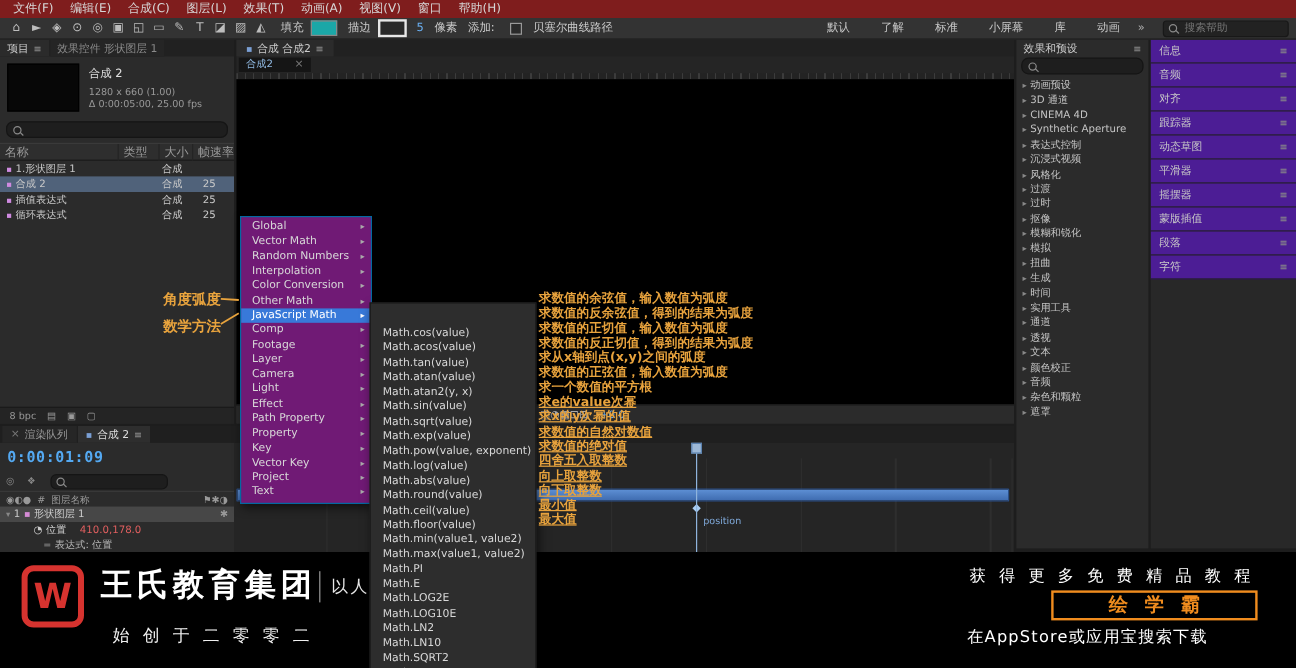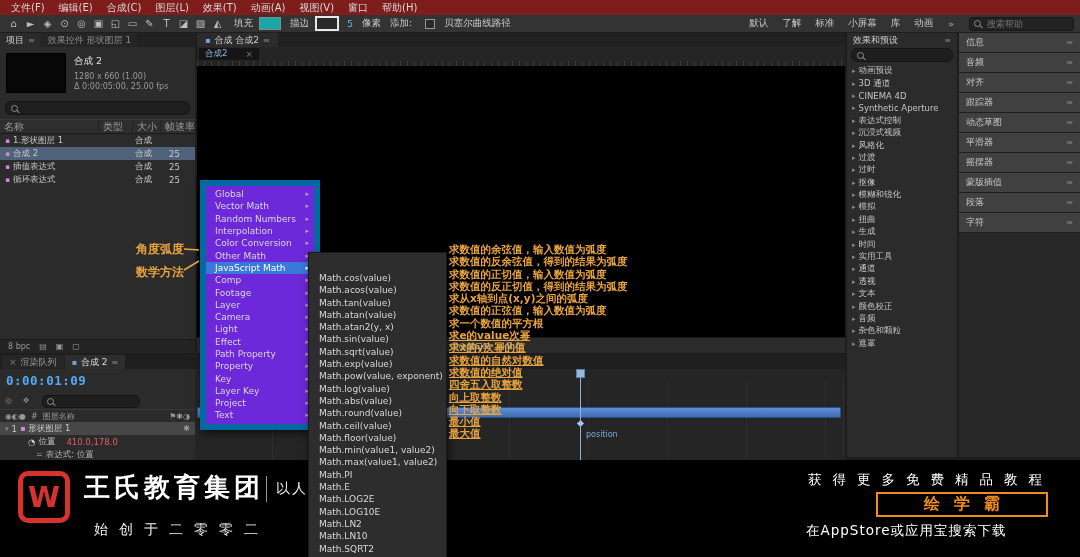--- a/index.html
+++ b/index.html
@@ -14,21 +14,21 @@
   .toolbar{position:absolute;top:15px;left:0;right:0;height:17px;background:#333;border-bottom:1px solid #1e1e1e;
            display:flex;align-items:center;gap:3px;padding:0 6px;z-index:5;}
   .tools{display:flex;gap:2px;align-items:center;}
   .tool-icon{width:15px;text-align:center;font-size:10px;color:#bdbdbd;}
   .tb-label{font-size:9.5px;color:#ccc;margin-left:6px;white-space:nowrap;}
   .swatch{width:20px;height:11px;display:inline-block;margin-left:3px;}
   .swatch.fill{background:#1ba7a7;border:1px solid #888;}
   .swatch.stroke{background:#2a2a2a;border:2px solid #e8e8e8;}
   .tb-value{font-size:9.5px;color:#6ab0f3;margin-left:5px;}
   .checkbox{width:8px;height:8px;border:1px solid #999;background:#2a2a2a;margin-left:10px;}
-  .workspaces{display:flex;margin-left:auto;gap:2px;align-items:center;}
+  .workspaces{display:flex;margin-left:auto;gap:14px;align-items:center;}
   .ws{font-size:9.5px;color:#c8c8c8;padding:1px 6px;white-space:nowrap;}
   .ws.more{color:#aaa;}
   .tb-search{width:95px;height:12px;background:#222;border:1px solid #181818;border-radius:3px;display:flex;align-items:center;font-size:9px;color:#888;padding:0 4px;gap:4px;margin-left:6px;}
   .tb-search input{background:transparent;border:none;outline:none;color:#8a8a8a;font-size:9px;width:70px;font-family:inherit;}
   .mag{width:5px;height:5px;border:1px solid #8a8a8a;border-radius:50%;position:relative;flex:none;display:inline-block;}
   .mag::after{content:"";position:absolute;width:4px;height:1px;background:#8a8a8a;transform:rotate(45deg);right:-3px;bottom:-1px;}
 
   .panel{position:absolute;background:#2b2b2b;}
   .ham{color:#8a8a8a;font-size:8px;}
   .tri{color:#888;font-size:7px;}
@@ -71,21 +71,21 @@
   .vinfo{color:#6ab0f3;font-size:8.5px;}
 
   
   .effects{left:847px;top:33px;width:110px;height:424px;}
   .ehead{height:14px;display:flex;justify-content:space-between;align-items:center;font-size:9px;color:#ccc;padding:0 6px;}
   .esearch{margin:1px 4px 3px;height:12px;background:#1e1e1e;border:1px solid #151515;border-radius:6px;display:flex;align-items:center;padding:0 5px;gap:4px;}
   .ecat{height:12.4px;display:flex;align-items:center;gap:3px;font-size:8.5px;color:#c4c4c4;padding-left:5px;white-space:nowrap;overflow:hidden;}
 
   
   .dock{left:959px;top:33px;width:121px;height:424px;background:#282828;}
-  .dockrow{height:19px;border-bottom:1px solid #1f1f1f;display:flex;justify-content:space-between;align-items:center;font-size:9px;color:#c8c8c8;padding:0 7px;background:#404040;}
+  .dockrow{height:19px;border-bottom:1px solid #1f1f1f;display:flex;justify-content:space-between;align-items:center;font-size:9px;color:#c8c8c8;padding:0 7px;background:#4c1d95;}
 
   
   .timeline{left:0;top:355px;width:845px;height:202px;background:#262626;}
   .ttabs{height:14px;background:#1f1f1f;display:flex;gap:1px;padding-left:2px;}
   .ttab{font-size:9px;color:#999;background:#262626;padding:0 7px;display:flex;gap:4px;align-items:center;white-space:nowrap;}
   .ttab.active{background:#2e2e2e;color:#ddd;}
   .tleft{position:absolute;top:14px;left:0;width:195px;bottom:0;background:#2b2b2b;border-right:1px solid #1a1a1a;}
   .timecode{position:absolute;top:4px;left:6px;font-family:"DejaVu Sans Mono","Liberation Mono",monospace;font-size:12.5px;font-weight:bold;color:#54a9f2;letter-spacing:.5px;}
   .tmini{position:absolute;top:27px;left:5px;font-size:8px;color:#888;letter-spacing:4px;}
   .tsearch{position:absolute;top:26px;left:42px;width:88px;height:11px;background:#1e1e1e;border:1px solid #151515;border-radius:5px;display:flex;align-items:center;padding:0 4px;gap:4px;}
@@ -119,21 +119,21 @@
   .wlogo{position:absolute;left:18px;top:11px;width:42px;height:42px;border:5px solid #d6332f;border-radius:10px;color:#d6332f;font-weight:bold;font-size:29px;display:flex;align-items:center;justify-content:center;}
   .wbrand{position:absolute;left:84px;top:10px;font-size:26px;font-weight:bold;color:#fff;letter-spacing:4px;white-space:nowrap;}
   .wdiv{position:absolute;left:266px;top:16px;width:1px;height:26px;background:#9a9a9a;}
   .wslogan{position:absolute;left:276px;top:20px;font-size:14px;color:#e8e8e8;letter-spacing:2px;white-space:nowrap;}
   .wfounded{position:absolute;left:94px;top:61px;font-size:14px;color:#f0f0f0;letter-spacing:11px;white-space:nowrap;}
   .wpromo{position:absolute;left:808px;top:11px;font-size:13.5px;color:#fff;letter-spacing:11px;white-space:nowrap;}
   .wbadge{position:absolute;left:876px;top:32px;width:172px;height:25px;border:2px solid #f08c1e;color:#f08c1e;font-size:16px;font-weight:bold;letter-spacing:14px;display:flex;align-items:center;justify-content:center;padding-left:14px;box-sizing:border-box;}
   .wdownload{position:absolute;left:806px;top:62px;font-size:13.5px;color:#fff;letter-spacing:1px;white-space:nowrap;}
 
   
-  .ctx-menu{position:absolute;left:200px;top:180px;width:108px;background:#6d28d9;border:6px solid #0369a1;box-shadow:2px 3px 8px rgba(0,0,0,.6);padding:2px 0;z-index:50;}
+  .ctx-menu{position:absolute;left:200px;top:180px;width:108px;background:#701a75;border:1px solid #0369a1;box-shadow:2px 3px 8px rgba(0,0,0,.6);padding:2px 0;z-index:50;}
   .menu-row{height:12.3px;display:flex;justify-content:space-between;align-items:center;font-size:9px;color:#d8d8d8;padding:0 5px 0 9px;white-space:nowrap;}
   .menu-row .arrow{font-size:7px;color:#aaa;}
   .menu-row.hl{background:#3879d9;color:#fff;}
   .menu-row.hl .arrow{color:#fff;}
   .ctx-submenu{position:absolute;left:308px;top:252px;width:137px;background:#2d2d2d;border:1px solid #191919;box-shadow:2px 3px 8px rgba(0,0,0,.6);padding:19px 0;z-index:50;}
   .submenu-row{height:12.3px;line-height:12.3px;font-size:9px;color:#d8d8d8;padding:0 8px 0 10px;white-space:nowrap;}
 
   
   .annotations{position:absolute;left:449px;top:243px;z-index:60;}
   .ann-row{height:12.3px;line-height:12.3px;font-size:10.5px;font-weight:bold;color:#e8a33d;white-space:nowrap;}
@@ -608,21 +608,21 @@
         <span>Property</span>
         <span class="arrow">▸</span>
       </div>
 
       <div class="menu-row">
         <span>Key</span>
         <span class="arrow">▸</span>
       </div>
 
       <div class="menu-row">
-        <span>Layer Key</span>
+        <span>Vector Key</span>
         <span class="arrow">▸</span>
       </div>
 
       <div class="menu-row">
         <span>Project</span>
         <span class="arrow">▸</span>
       </div>
 
       <div class="menu-row">
         <span>Text</span>

